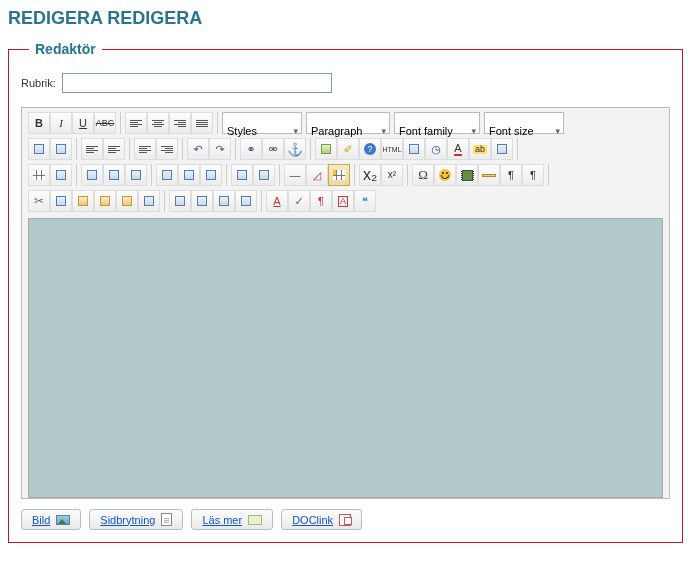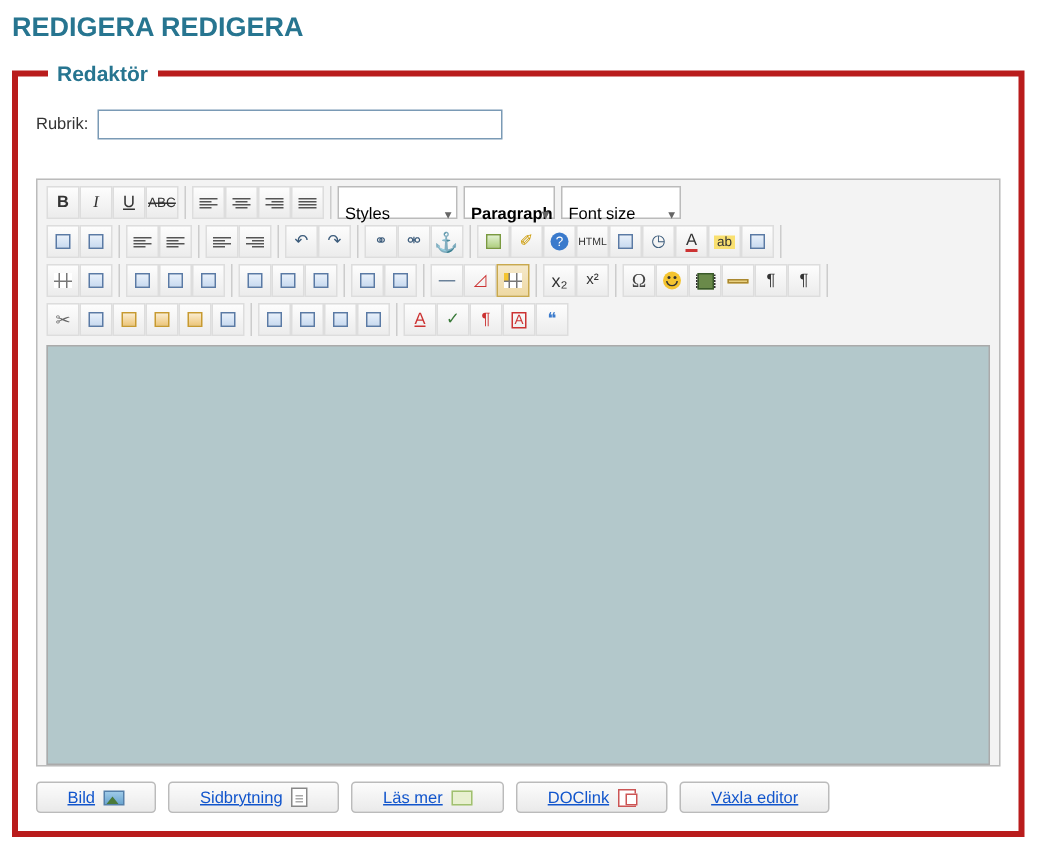--- a/index.html
+++ b/index.html
@@ -1,38 +1,38 @@
 <!DOCTYPE html>
 <html><head>
 <meta charset="utf-8">
 <style>
 * { box-sizing: border-box; margin: 0; padding: 0; }
 body { font-family: Arial, sans-serif; font-size: 12px; background: #fff; padding: 8px; width: 691px; }
 .page-title { color: #277590; font-size: 18px; font-weight: bold; margin-bottom: 12px; }
-fieldset { border: 4px solid #b91c1c; padding: 16px 12px 12px; position: relative; }
+fieldset { border: 1px solid #b91c1c; padding: 16px 12px 12px; position: relative; }
 legend { color: #277590; font-size: 14px; font-weight: bold; padding: 0 6px; margin-left: 8px; }
-.top-row { display: flex; justify-content: space-between; align-items: center; margin-bottom: 26px; }
+.top-row { display: flex; justify-content: space-between; align-items: center; margin-bottom: 14px; }
 .rubrik-wrap { display: flex; align-items: center; gap: 6px; }
 .rubrik-wrap label { font-size: 11px; color: #333; }
 .rubrik-input { width: 270px; height: 20px; border: 1px solid #7a9ab5; padding: 2px 4px; font-size: 12px; }
 .top-buttons { display: flex; gap: 8px; }
 .pill-btn { background: linear-gradient(#c9e3e8, #a5d0d8); border: 1px solid #5a8a96; border-radius: 10px; padding: 2px 14px; font-size: 11px; font-weight: bold; color: #225; cursor: pointer; }
 .editor-box { border: 1px solid #bbb; background: #f3f3f3; }
 .toolbar { display: flex; flex-wrap: wrap; padding: 4px 6px 2px; gap: 0; align-items: center; }
 .tb-group { display: flex; border-right: 1px solid #ccc; padding-right: 4px; margin-right: 4px; margin-bottom: 4px; }
 .tb-group:last-child { border-right: none; }
 .tb-btn { width: 22px; height: 22px; border: 1px solid #ddd; background: linear-gradient(#fdfdfd, #ececec); display: flex; align-items: center; justify-content: center; cursor: pointer; position: relative; }
 .tb-btn.active { background: linear-gradient(#f5e9cc, #eed9a3); border-color: #c9a94e; }
 .tb-select { height: 22px; border: 1px solid #bbb; background: #fff; font-size: 11px; padding: 16px 16px 0 4px; margin-right: 4px; margin-bottom: 4px; cursor: pointer; position: relative; display: flex; align-items: center; }
 .tb-select::after { content: "▾"; position: absolute; right: 3px; font-size: 9px; color: #666; }
-.sel-styles { width: 80px; } .sel-para { width: 61px; font-weight: bold; } .sel-font { width: 86px; } .sel-size { width: 80px; }
+.sel-styles { width: 80px; } .sel-para { width: 84px; } .sel-font { width: 86px; } .sel-size { width: 80px; }
 .editor-area { background: #b3c8cb; height: 280px; margin: 0 6px; border: 1px solid #aaa; }
 .path-row { padding: 4px 8px; font-size: 11px; color: #333; }
 .bottom-row { display: flex; gap: 8px; margin-top: 10px; }
-.tool-btn { background: linear-gradient(#fcfcfc, #eaeaea); border: 1px solid #bbb; border-radius: 3px; padding: 3px 20px; font-size: 11px; color: #1155cc; text-decoration: underline; cursor: pointer; display: flex; align-items: center; gap: 6px; }
+.tool-btn { background: linear-gradient(#fcfcfc, #eaeaea); border: 1px solid #bbb; border-radius: 3px; padding: 3px 10px; font-size: 11px; color: #1155cc; text-decoration: underline; cursor: pointer; display: flex; align-items: center; gap: 6px; }
 .mini-ic { width: 14px; height: 10px; display: inline-block; }
 
 .g { font-size: 11px; line-height: 1; color: #3a5a7a; font-family: Arial, sans-serif; }
 .bold { font-weight: bold; color: #333; }
 .ital { font-style: italic; font-family: Georgia, serif; color: #333; }
 .ul { text-decoration: underline; color: #333; }
 .strike { text-decoration: line-through; color: #333; font-size: 9px; }
 .align-ic { display: flex; flex-direction: column; gap: 1px; width: 12px; }
 .align-ic span { height: 1px; background: #555; display: block; }
 .al-l span:nth-child(2){width:70%} .al-l span:nth-child(4){width:70%}
@@ -129,20 +129,23 @@
               <span></span>
             </span>
           </div>
       </div>
       <div class="tb-select sel-styles">
           <span>Styles</span>
         </div>
       <div class="tb-select sel-para">
           <span>Paragraph</span>
         </div>
+      <div class="tb-select sel-font">
+          <span>Font family</span>
+        </div>
       <div class="tb-select sel-size">
           <span>Font size</span>
         </div>
 
       <div class="sep-break"></div>
 
       <div class="tb-group">
         <div class="tb-btn">
             <span class="sq"></span>
           </div>
@@ -295,21 +298,21 @@
               <span></span>
               <span></span>
               <span></span>
               <span></span>
               <span></span>
             </span>
           </div>
       </div>
       <div class="tb-group">
         <div class="tb-btn">
-            <span class="g" style="color:#333;font-size:12px">x₂</span>
+            <span class="g" style="color:#333;font-size:16px">x₂</span>
           </div>
         <div class="tb-btn">
             <span class="g" style="color:#333;font-size:10px">x²</span>
           </div>
       </div>
       <div class="tb-group">
         <div class="tb-btn">
             <span class="omega">Ω</span>
           </div>
         <div class="tb-btn">
@@ -398,17 +401,14 @@
         <span class="mini-ic page-ic"></span>
       </button>
     <button class="tool-btn">
         <span>Läs mer</span>
         <span class="mini-ic read-ic"></span>
       </button>
     <button class="tool-btn">
         <span>DOClink</span>
         <span class="mini-ic doclink-ic"></span>
       </button>
-    <button class="tool-btn">
-        <span>Växla editor</span>
-      </button>
   </div>
 </fieldset>
 
 </body></html>

